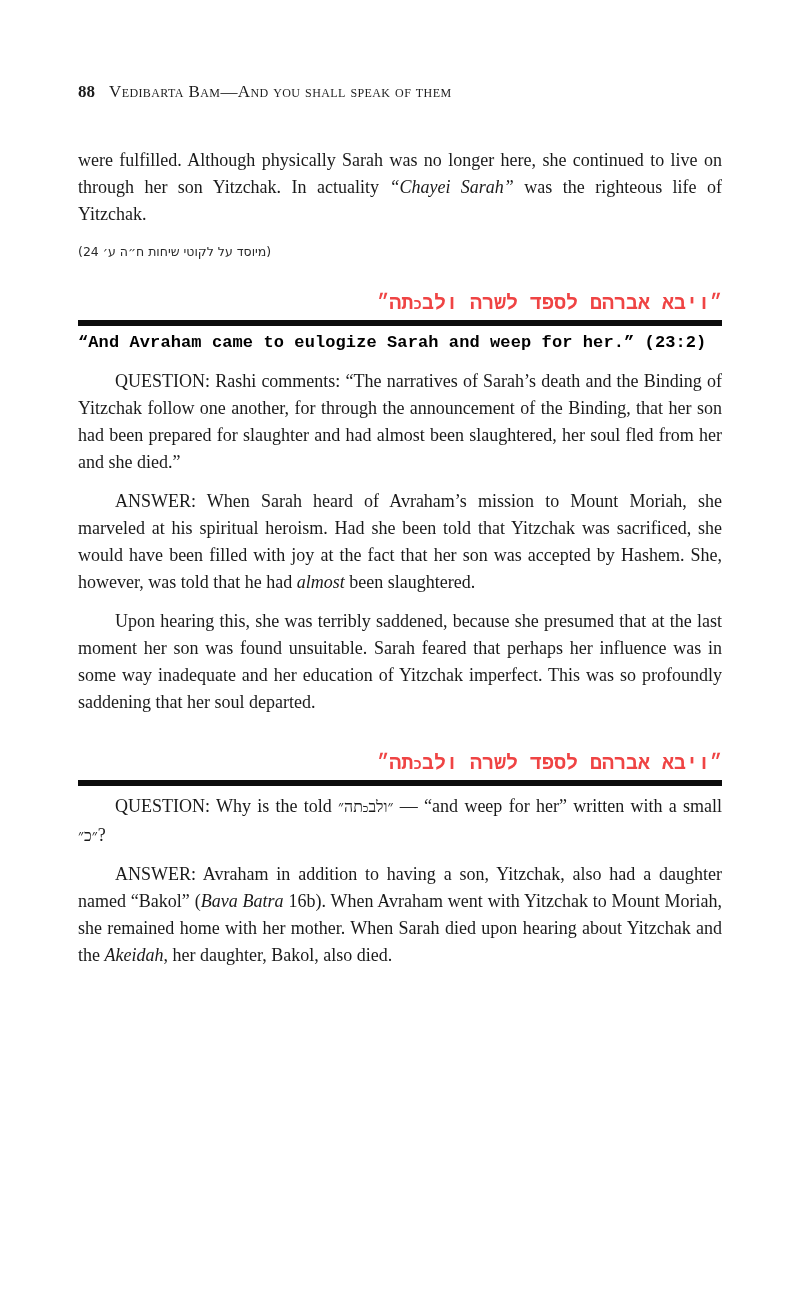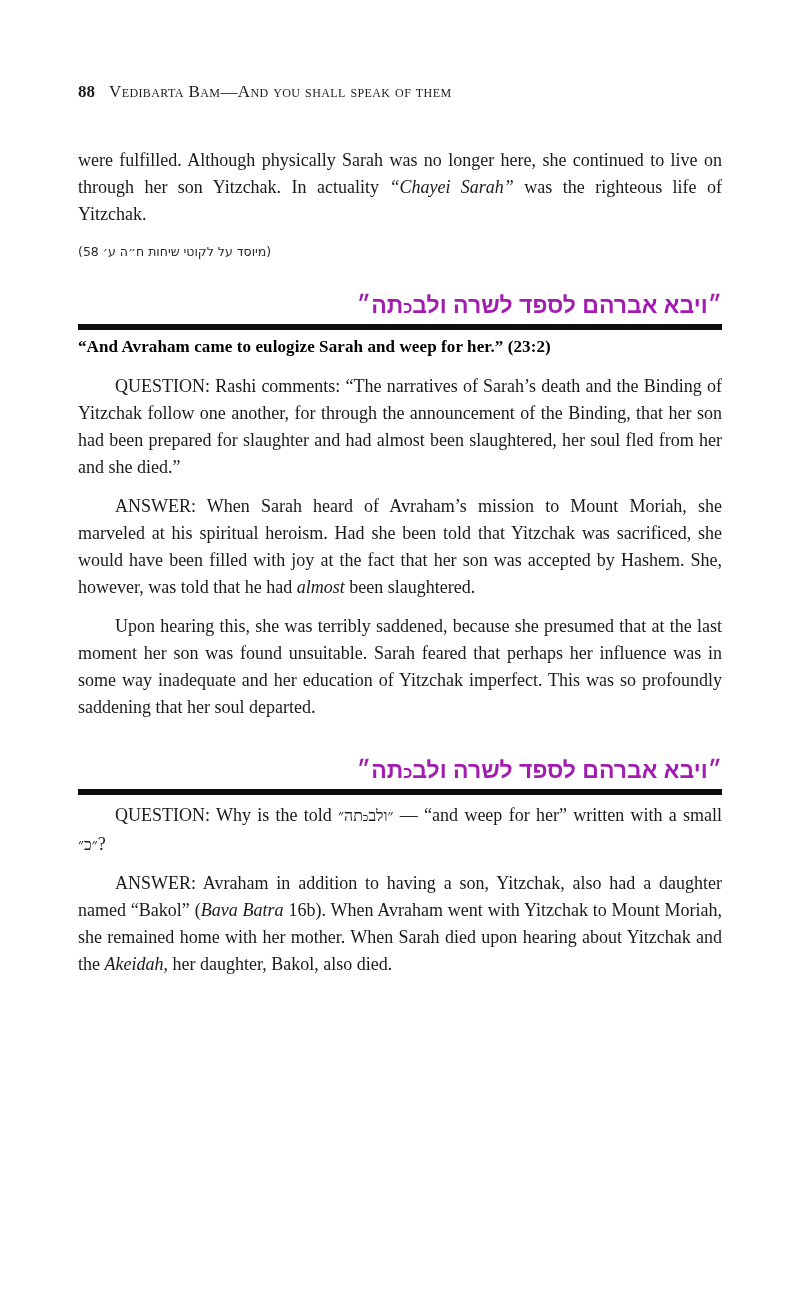--- a/index.html
+++ b/index.html
@@ -56,36 +56,36 @@
   }
   .section { margin-top: 33px; }
   .section-2 { margin-top: 36px; }
   .hebrew-header {
     direction: rtl;
     text-align: left; 
   }
   .hebrew-header {
     direction: rtl;
     text-align: right;
-    font-family: Liberation Sans, sans-serif;
+    font-family: Liberation Mono, monospace;
     font-weight: bold;
-    font-size: 23px;
+    font-size: 20px;
     margin: 0 0 5px 0;
-    color: #a21caf;
+    color: #ef4444;
   }
   .small-letter {
     font-size: 0.72em;
   }
   .rule {
     height: 6px;
     background: #0d0d0d;
     margin: 0 0 7px 0;
   }
   .english-header {
-    font-family: Liberation Serif, serif;
+    font-family: Liberation Mono, monospace;
     font-weight: bold;
     font-size: 17px;
     letter-spacing: 0.1px;
     margin: 0 0 16px 0;
     color: #000;
   }
   .heb-inline {
     direction: rtl;
     unicode-bidi: isolate;
     font-family: Liberation Serif, serif;
@@ -97,21 +97,21 @@
 <body>
 
 <div class="page">
 
   <header class="running-head">
     <span class="pagenum">88</span><span class="running-title">Vedibarta Bam—And you shall speak of them</span>
   </header>
 
   <p class="body-para intro"><span>were fulfilled. Although physically Sarah was no longer here, she continued to live on through her son Yitzchak. In actuality </span><span class="italic">“Chayei Sarah”</span><span> was the righteous life of Yitzchak.</span></p>
 
-  <p class="citation">(מיוסד על לקוטי שיחות ח״ה ע׳ 58)</p>
+  <p class="citation">(מיוסד על לקוטי שיחות ח״ה ע׳ 24)</p>
 
   <section class="section">
     <h2 class="hebrew-header"><span>״ויבא אברהם לספד לשרה ולב</span><span class="small-letter">כ</span><span>תה״</span></h2>
     <div class="rule"></div>
     <h3 class="english-header">“And Avraham came to eulogize Sarah and weep for her.” (23:2)</h3>
 
     <div class="qa-block">
       <p class="body-para indented">QUESTION: Rashi comments: “The narratives of Sarah’s death and the Binding of Yitzchak follow one another, for through the announcement of the Binding, that her son had been prepared for slaughter and had almost been slaughtered, her soul fled from her and she died.”</p>
       <p class="body-para indented"><span>ANSWER: When Sarah heard of Avraham’s mission to Mount Moriah, she marveled at his spiritual heroism. Had she been told that Yitzchak was sacrificed, she would have been filled with joy at the fact that her son was accepted by Hashem. She, however, was told that he had </span><span class="italic">almost</span><span> been slaughtered.</span></p>
       <p class="body-para indented">Upon hearing this, she was terribly saddened, because she presumed that at the last moment her son was found unsuitable. Sarah feared that perhaps her influence was in some way inadequate and her education of Yitzchak imperfect. This was so profoundly saddening that her soul departed.</p>

